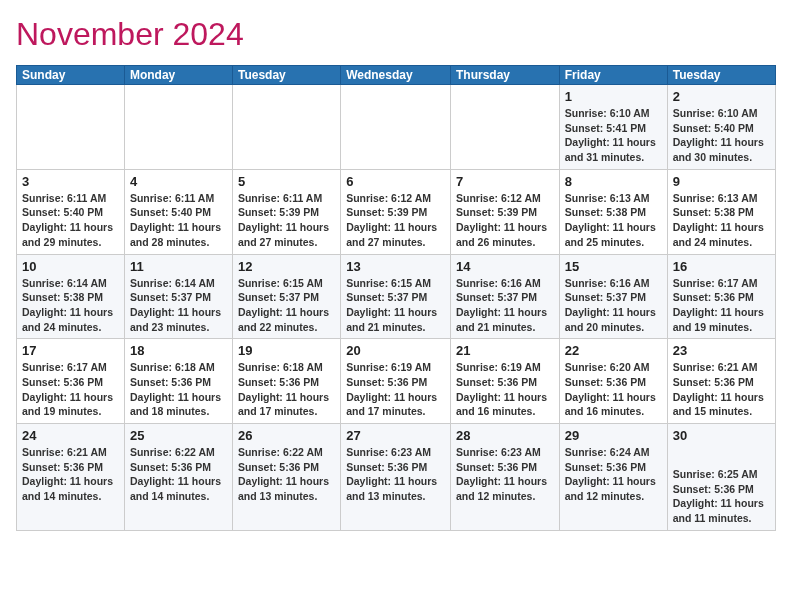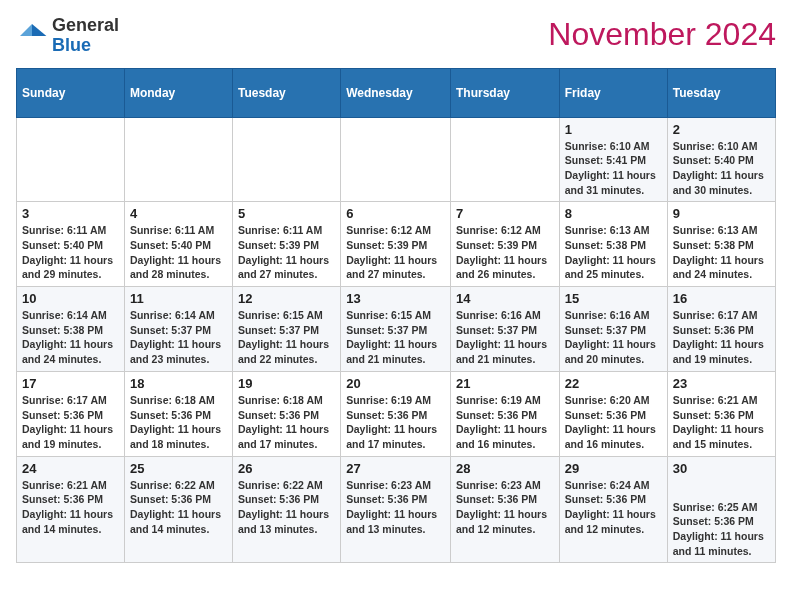--- a/index.html
+++ b/index.html
@@ -47,21 +47,21 @@
     table {
       width: 100%;
       border-collapse: collapse;
       font-size: 11px;
     }
     thead tr {
       background-color: #2872b0;
       color: #fff;
     }
     thead th {
-      padding: 17px 5px;
+      padding: 2px 5px;
       text-align: left;
       font-size: 12px;
       font-weight: bold;
       border: 1px solid #1a5a94;
     }
     tbody tr {
       vertical-align: top;
     }
     tbody td {
       border: 1px solid #ccc;
@@ -87,30 +87,20 @@
       font-weight: bold;
     }
     .empty-cell {
       background: #fff !important;
     }
   </style>
 </head>
 <body>
 
 <div class="header">
-  <div class="logo">
-    <svg class="logo-icon" viewBox="0 0 40 40">
-      <polygon points="20,5 38,20 20,20" fill="#1a6bb5"></polygon>
-      <polygon points="20,5 20,20 5,20" fill="#5ba3d9"></polygon>
-    </svg>
-    <div class="logo-text">
-      <div class="general">General</div>
-      <div class="blue">Blue</div>
-    </div>
-  </div>
   <div class="title-block">
     <div class="month-title">November 2024</div>
   </div>
 </div>
 
 <table>
   <thead>
     <tr>
     <th>Sunday</th>
         <th>Monday</th>

